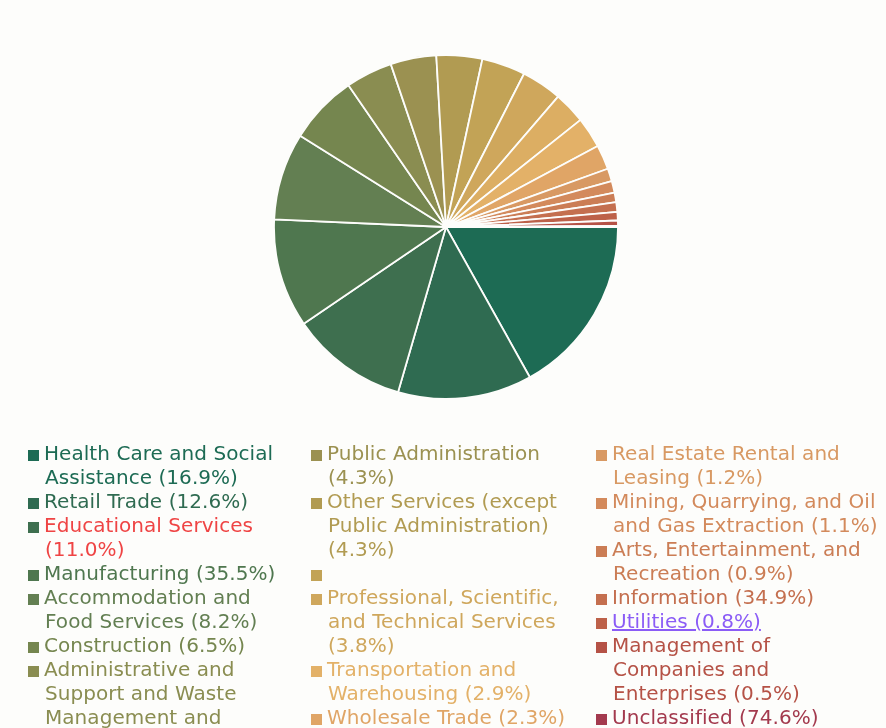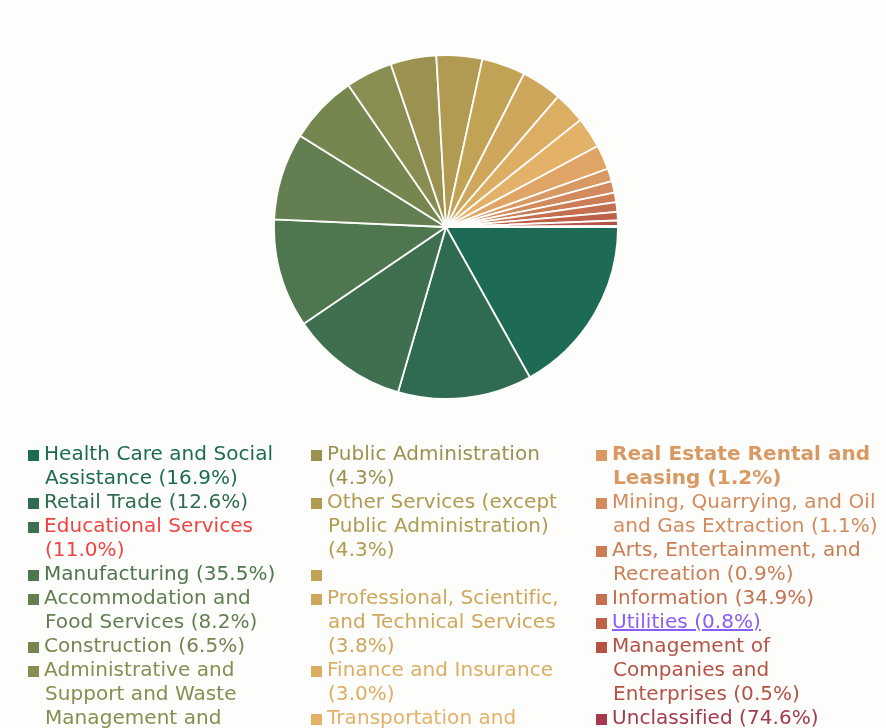--- a/index.html
+++ b/index.html
@@ -101,26 +101,25 @@
       <div class="legend-entry" style="color: rgb(79, 119, 79);"><span class="swatch" style="background: rgb(79, 119, 79);"></span><span class="legend-label">Manufacturing (35.5%)</span></div>
       <div class="legend-entry" style="color: rgb(99, 127, 82);"><span class="swatch" style="background: rgb(99, 127, 82);"></span><span class="legend-label">Accommodation and Food Services (8.2%)</span></div>
       <div class="legend-entry" style="color: rgb(117, 134, 79);"><span class="swatch" style="background: rgb(117, 134, 79);"></span><span class="legend-label">Construction (6.5%)</span></div>
       <div class="legend-entry" style="color: rgb(138, 141, 81);"><span class="swatch" style="background: rgb(138, 141, 81);"></span><span class="legend-label">Administrative and Support and Waste Management and Remediation Services (4.4%)</span></div>
     </div>
     <div class="legend-col col-1">
       <div class="legend-entry" style="color: rgb(155, 145, 81);"><span class="swatch" style="background: rgb(155, 145, 81);"></span><span class="legend-label">Public Administration (4.3%)</span></div>
       <div class="legend-entry" style="color: rgb(177, 155, 82);"><span class="swatch" style="background: rgb(177, 155, 82);"></span><span class="legend-label">Other Services (except Public Administration) (4.3%)</span></div>
       <div class="legend-entry" style="color: rgb(194, 163, 86);"><span class="swatch" style="background: rgb(194, 163, 86);"></span></div>
       <div class="legend-entry" style="color: rgb(207, 167, 92);"><span class="swatch" style="background: rgb(207, 167, 92);"></span><span class="legend-label">Professional, Scientific, and Technical Services (3.8%)</span></div>
-      <div class="legend-entry" style="color: rgb(220, 174, 99);"><span class="swatch" style="background: rgb(220, 174, 99);"></span><span class="legend-label">Finance and Insurance (3.0%)</span></div>
       <div class="legend-entry" style="color: rgb(227, 177, 104);"><span class="swatch" style="background: rgb(227, 177, 104);"></span><span class="legend-label">Transportation and Warehousing (2.9%)</span></div>
       <div class="legend-entry" style="color: rgb(224, 165, 102);"><span class="swatch" style="background: rgb(224, 165, 102);"></span><span class="legend-label">Wholesale Trade (2.3%)</span></div>
     </div>
     <div class="legend-col col-2">
-      <div class="legend-entry" style="color: rgb(216, 153, 99); font-weight: bold;"><span class="swatch" style="background: rgb(216, 153, 99);"></span><span class="legend-label">Real Estate Rental and Leasing (1.2%)</span></div>
+      <div class="legend-entry" style="color: rgb(216, 153, 99);"><span class="swatch" style="background: rgb(216, 153, 99);"></span><span class="legend-label">Real Estate Rental and Leasing (1.2%)</span></div>
       <div class="legend-entry" style="color: rgb(211, 138, 92);"><span class="swatch" style="background: rgb(211, 138, 92);"></span><span class="legend-label">Mining, Quarrying, and Oil and Gas Extraction (1.1%)</span></div>
       <div class="legend-entry" style="color: rgb(203, 125, 85);"><span class="swatch" style="background: rgb(203, 125, 85);"></span><span class="legend-label">Arts, Entertainment, and Recreation (0.9%)</span></div>
       <div class="legend-entry" style="color: rgb(196, 111, 79);"><span class="swatch" style="background: rgb(196, 111, 79);"></span><span class="legend-label">Information (34.9%)</span></div>
       <div class="legend-entry" style="color: #8b5cf6; text-decoration: underline;"><span class="swatch" style="background: rgb(189, 97, 73);"></span><span class="legend-label">Utilities (0.8%)</span></div>
       <div class="legend-entry" style="color: rgb(181, 82, 70);"><span class="swatch" style="background: rgb(181, 82, 70);"></span><span class="legend-label">Management of Companies and Enterprises (0.5%)</span></div>
       <div class="legend-entry" style="color: rgb(163, 58, 78);"><span class="swatch" style="background: rgb(163, 58, 78);"></span><span class="legend-label">Unclassified (74.6%)</span></div>
     </div>
   </div>
 
 </body></html>

